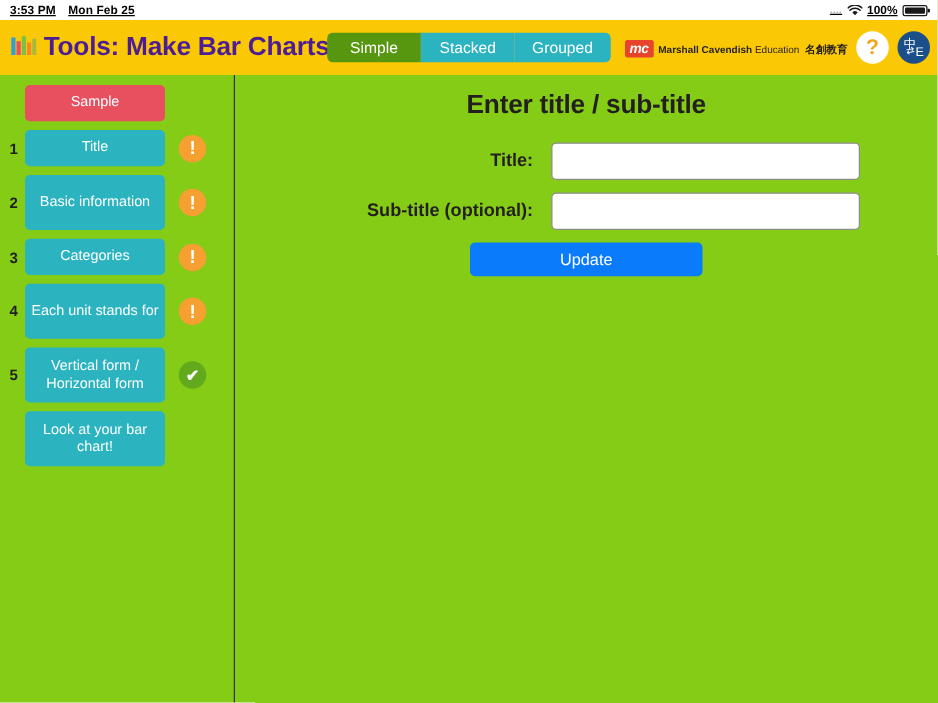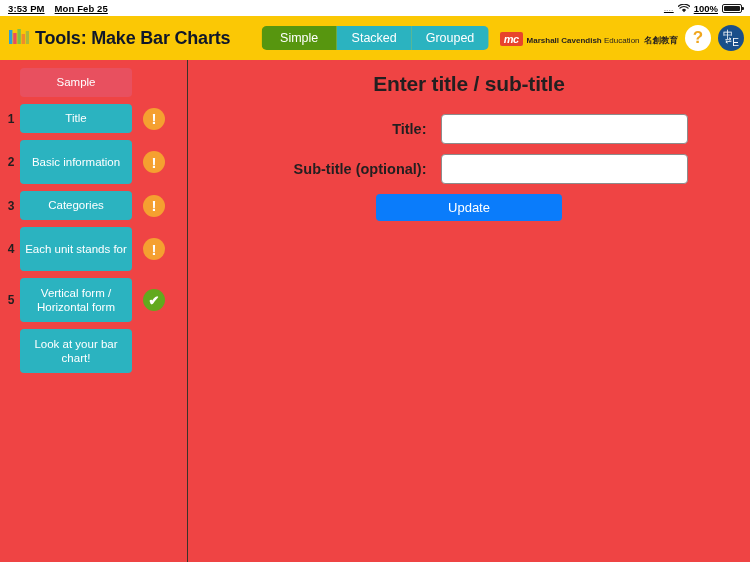--- a/index.html
+++ b/index.html
@@ -55,23 +55,23 @@
     height: 44px;
     background: #fbc805;
     display: flex;
     align-items: center;
     padding: 0 6px 0 8px;
     position: relative;
   }
   .app-brand { display: flex; align-items: center; gap: 5px; }
   .app-icon { display: block; }
   .app-title {
-    font-size: 18px;
-    font-weight: bold;
-    color: #0f172a;
+    font-size: 21px;
+    font-weight: bold;
+    color: #4c1d95;
     letter-spacing: -0.2px;
   }
 
   
   .segmented {
     position: absolute;
     left: 50%;
     transform: translateX(-50%);
     display: flex;
     border-radius: 5px;
@@ -130,21 +130,21 @@
     display: flex; align-items: center; justify-content: center;
     cursor: pointer;
     position: relative;
     font-size: 9px;
   }
   .lang-cn { position: absolute; top: 3px; left: 5px; font-size: 10px; }
   .lang-en { position: absolute; bottom: 3px; right: 5px; font-size: 10px; }
   .lang-arrows { position: absolute; left: 7px; bottom: 6px; font-size: 8px; transform: rotate(-10deg); }
 
   
-  .body-wrap { display: flex; height: calc(562px - 60px); background: #ef4444; }
+  .body-wrap { display: flex; height: calc(562px - 60px); background: #84cc16; }
 
   .sidebar {
     width: 188px;
     border-right: 1.5px solid #3a332a;
     padding-top: 8px;
     flex-shrink: 0;
   }
   .side-row {
     display: flex;
     align-items: center;

